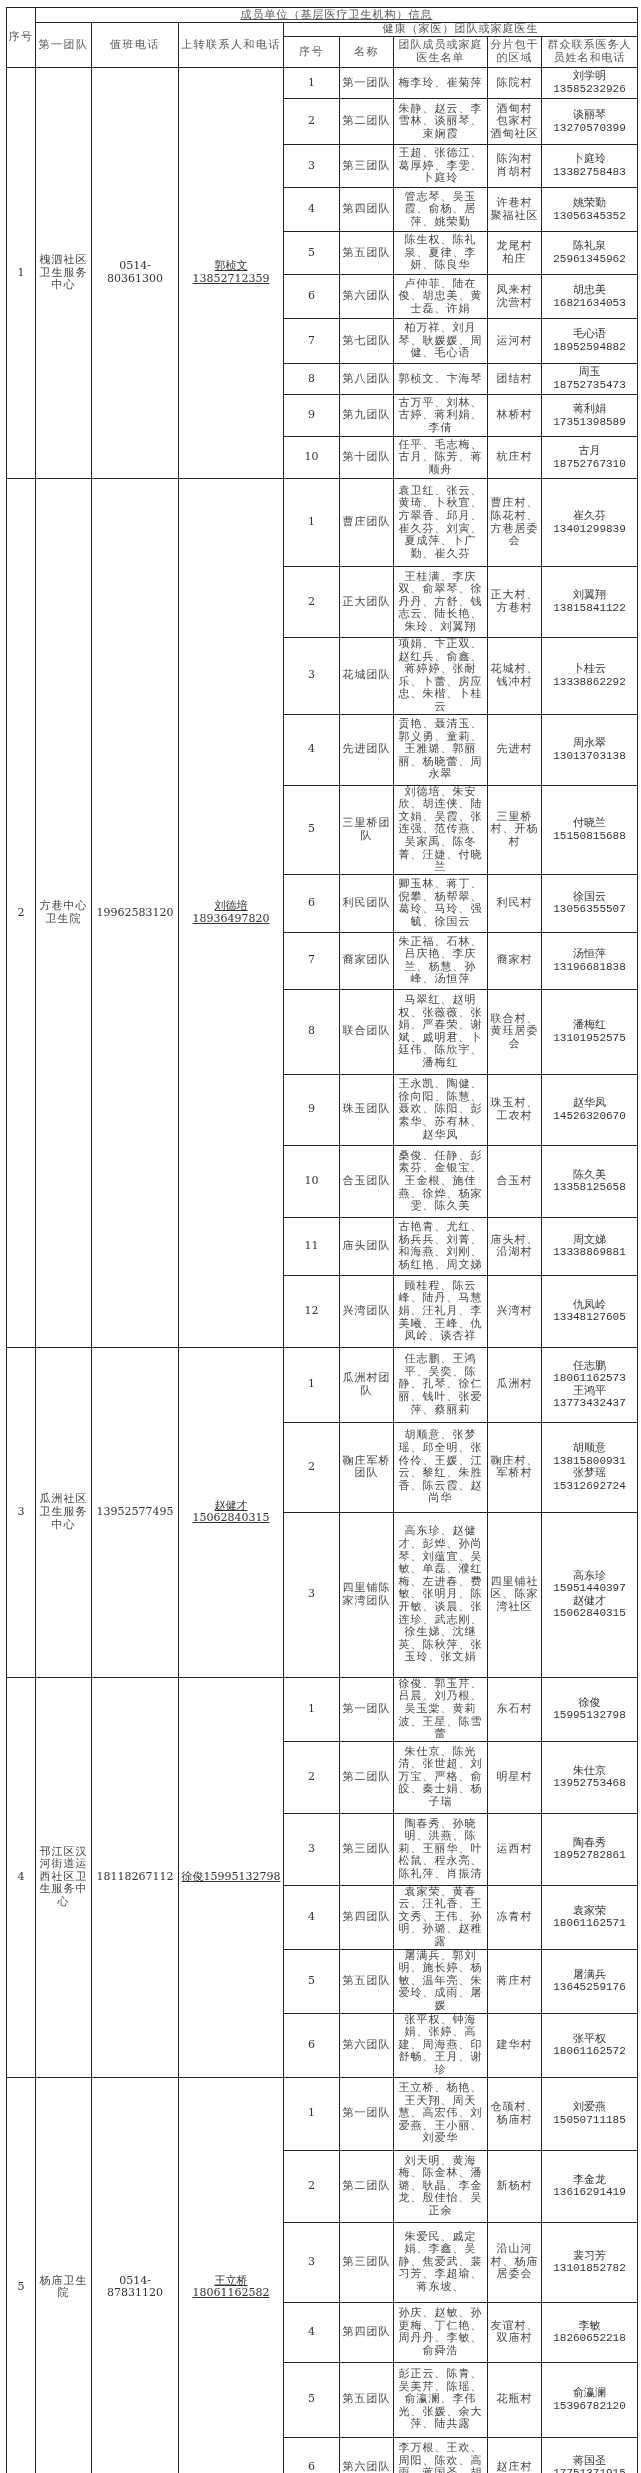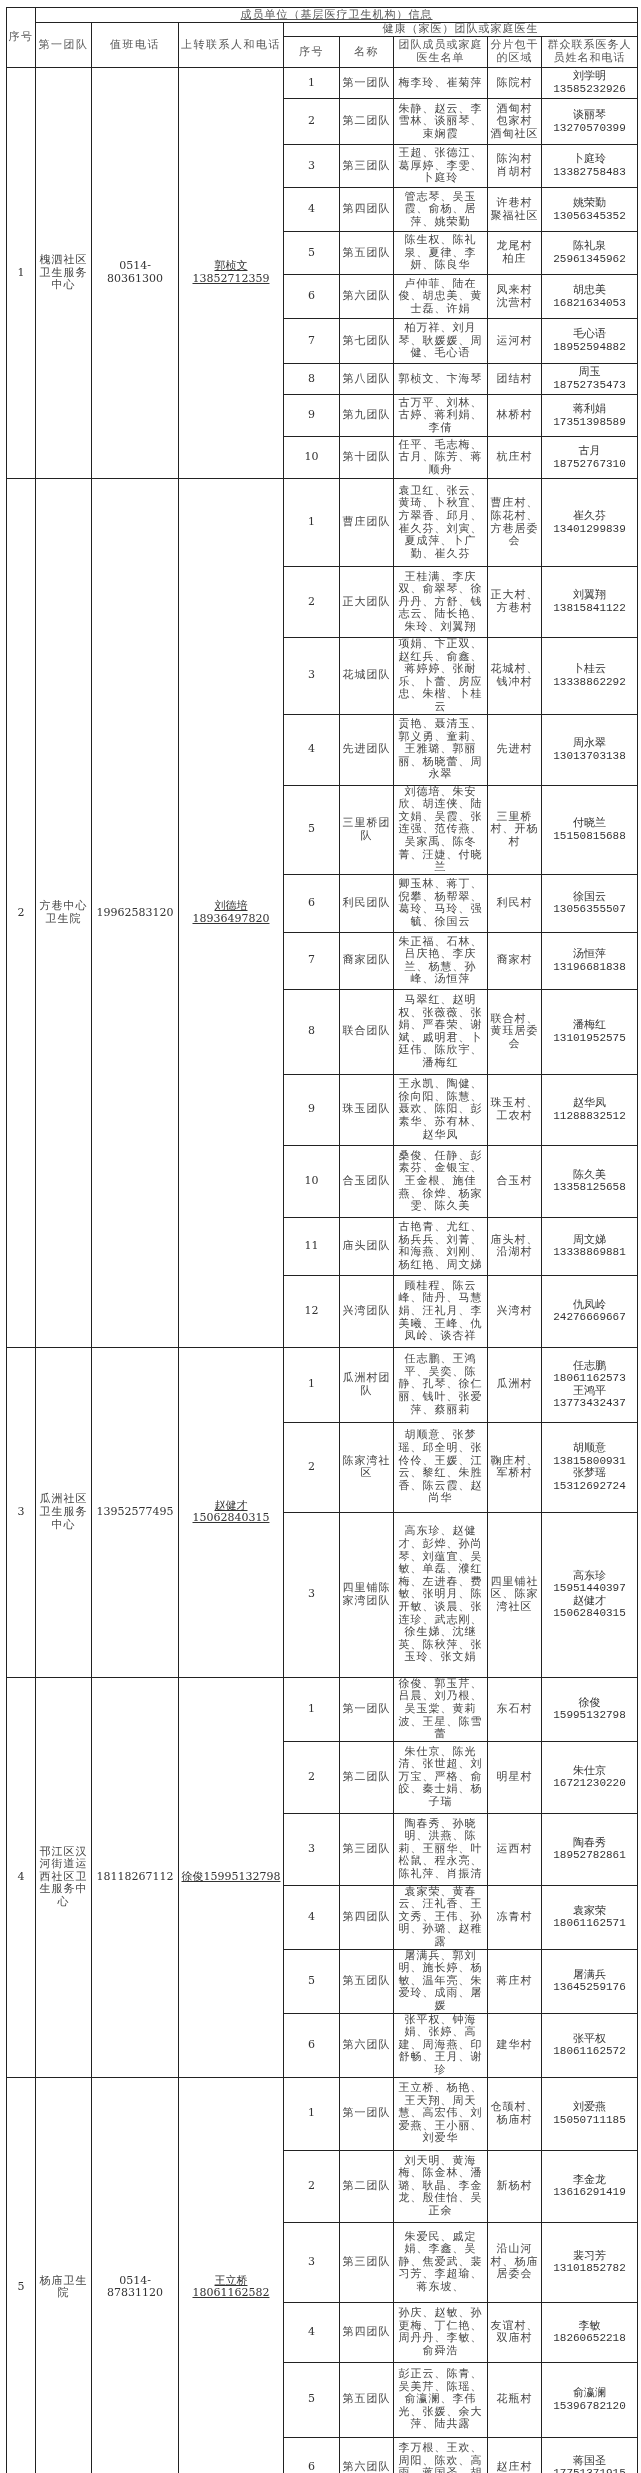--- a/index.html
+++ b/index.html
@@ -299,21 +299,21 @@
       </tr>
       <tr style="height: 71px;">
         <td class="idx">9</td>
         <td class="team">珠玉团队</td>
         <td class="members">王永凯、陶健、徐向阳、陈慧、聂欢、陈阳、彭素华、苏有林、赵华凤</td>
         <td class="area">
           <span class="line">珠玉村、工农村</span>
         </td>
         <td class="contact">
           <span class="line">赵华凤</span>
-          <span class="line">11288832512</span>
+          <span class="line">14526320670</span>
         </td>
       </tr>
       <tr style="height: 72px;">
         <td class="idx">10</td>
         <td class="team">合玉团队</td>
         <td class="members">桑俊、任静、彭素芬、金银宝、王金根、施佳燕、徐烨、杨家雯、陈久美</td>
         <td class="area">
           <span class="line">合玉村</span>
         </td>
         <td class="contact">
@@ -335,21 +335,21 @@
       </tr>
       <tr style="height: 72px;">
         <td class="idx">12</td>
         <td class="team">兴湾团队</td>
         <td class="members">顾桂程、陈云峰、陆丹、马慧娟、汪礼月、李美曦、王峰、仇凤岭、谈杏祥</td>
         <td class="area">
           <span class="line">兴湾村</span>
         </td>
         <td class="contact">
           <span class="line">仇凤岭</span>
-          <span class="line">24276669667</span>
+          <span class="line">13348127605</span>
         </td>
       </tr>
       <tr style="height: 75px;">
         <td class="idx" rowspan="3">3</td>
         <td class="hosp" rowspan="3">瓜洲社区卫生服务中心</td>
         <td class="phone" rowspan="3">13952577495</td>
         <td class="referral" rowspan="3">
           <span class="line">赵健才</span>
           <span class="line">15062840315</span>
         </td>
@@ -361,21 +361,21 @@
         </td>
         <td class="contact">
           <span class="line">任志鹏</span>
           <span class="line">18061162573</span>
           <span class="line">王鸿平</span>
           <span class="line">13773432437</span>
         </td>
       </tr>
       <tr style="height: 90px;">
         <td class="idx">2</td>
-        <td class="team">陈家湾社区</td>
+        <td class="team">鞠庄军桥团队</td>
         <td class="members">胡顺意、张梦瑶、邱全明、张伶伶、王媛、江云、黎红、朱胜香、陈云霞、赵尚华</td>
         <td class="area">
           <span class="line">鞠庄村、军桥村</span>
         </td>
         <td class="contact">
           <span class="line">胡顺意</span>
           <span class="line">13815800931</span>
           <span class="line">张梦瑶</span>
           <span class="line">15312692724</span>
         </td>
@@ -415,21 +415,21 @@
       </tr>
       <tr style="height: 72px;">
         <td class="idx">2</td>
         <td class="team">第二团队</td>
         <td class="members">朱仕京、陈光清、张世超、刘万宝、严格、俞皎、秦士娟、杨子瑞</td>
         <td class="area">
           <span class="line">明星村</span>
         </td>
         <td class="contact">
           <span class="line">朱仕京</span>
-          <span class="line">16721230220</span>
+          <span class="line">13952753468</span>
         </td>
       </tr>
       <tr style="height: 72px;">
         <td class="idx">3</td>
         <td class="team">第三团队</td>
         <td class="members">陶春秀、孙晓明、洪燕、陈莉、王丽华、叶松鼠、程永亮、陈礼萍、肖振清</td>
         <td class="area">
           <span class="line">运西村</span>
         </td>
         <td class="contact">

